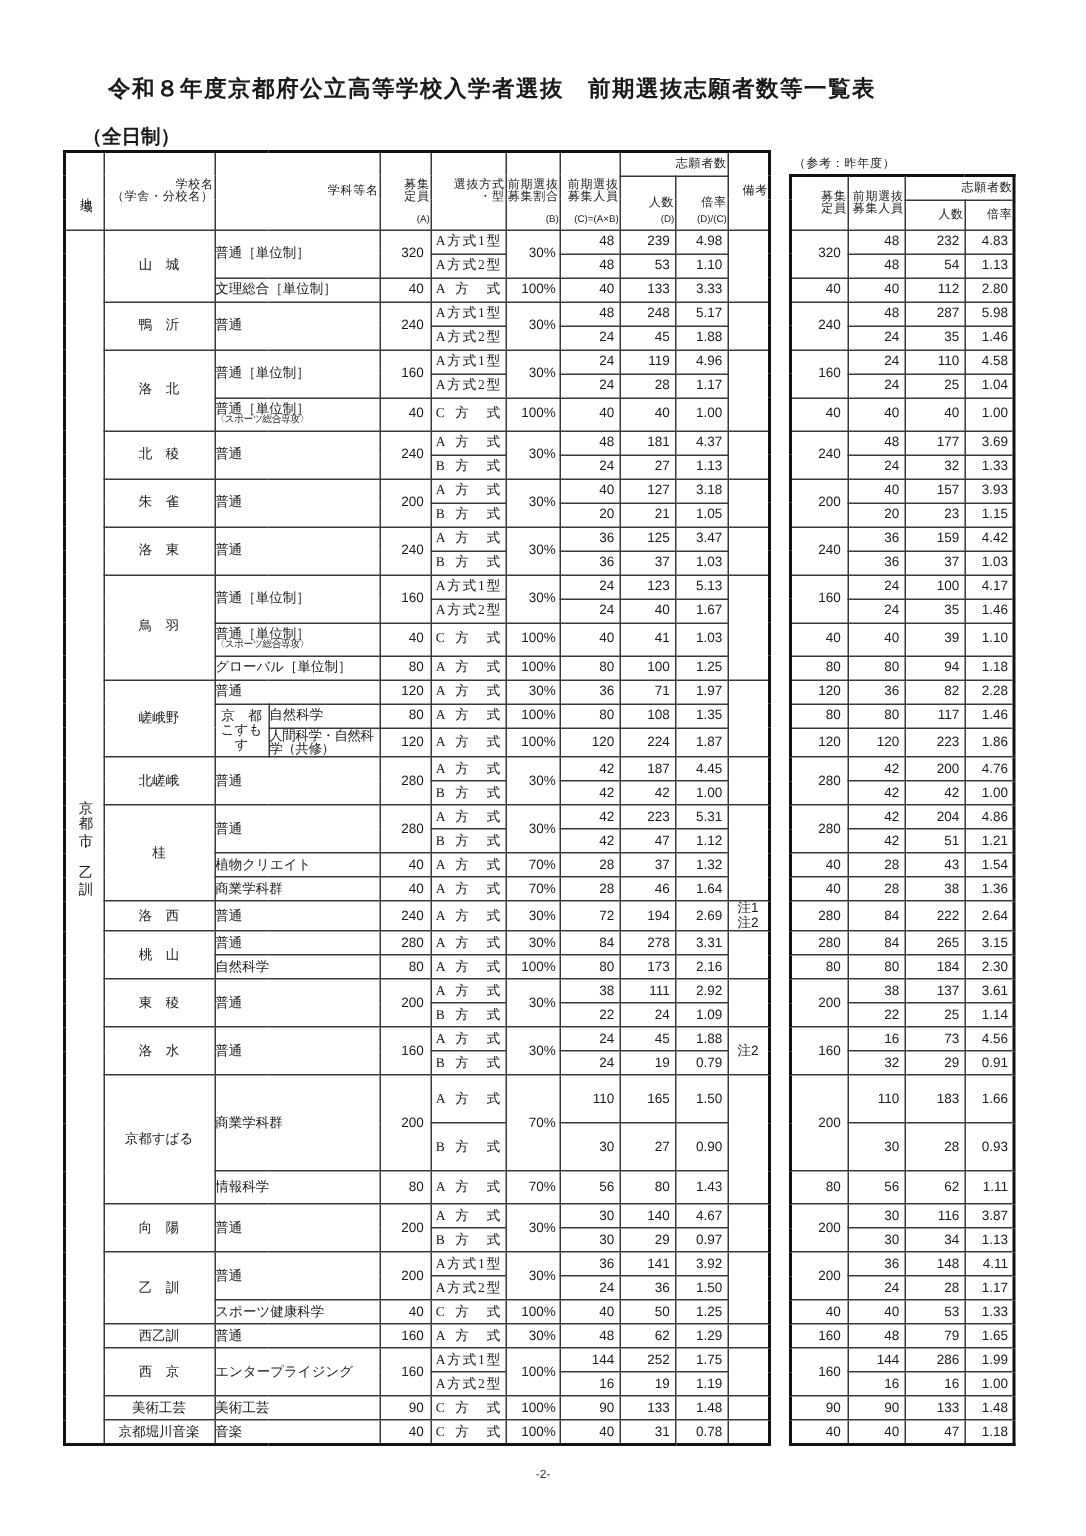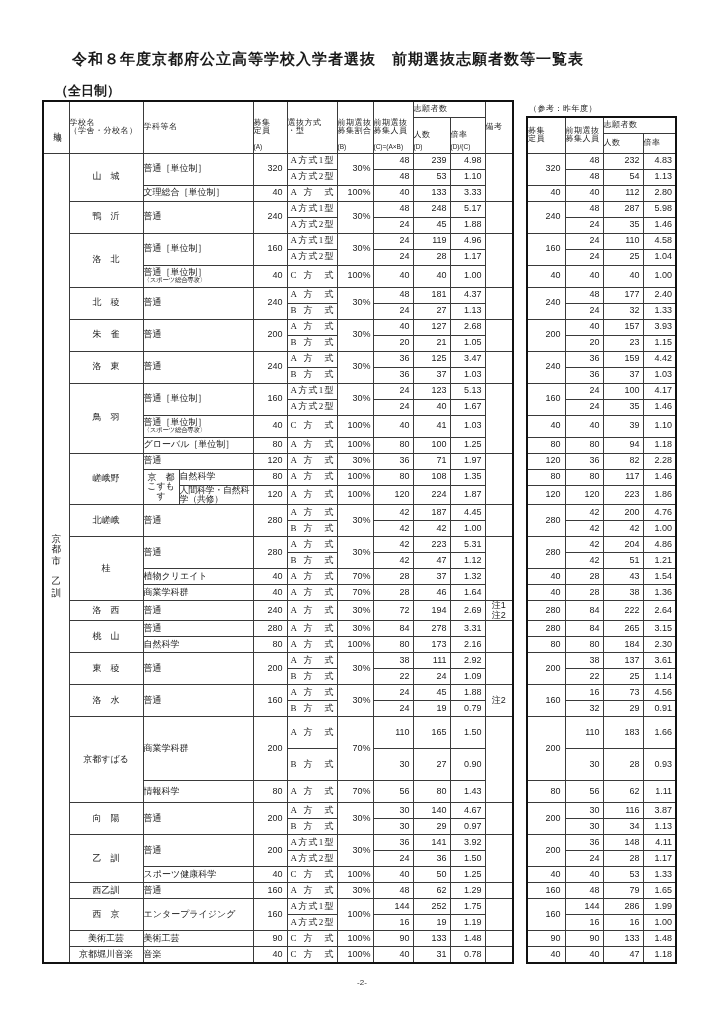--- a/index.html
+++ b/index.html
@@ -20,21 +20,21 @@
   .bT{border-top:2px solid #111 !important;}
   .bL{border-left:2px solid #111 !important;}
   .bR{border-right:2px solid #111 !important;}
   .bT2{border-top:2px solid #111 !important;}
   .bL2{border-left:2px solid #111 !important;}
   .bR2{border-right:2px solid #111 !important;}
   #grid tbody tr:last-child td:not(.spacer){border-bottom:2px solid #111;}
   .region-cell{border-bottom:2px solid #111 !important;}
 
   
-  #grid th{position:relative;text-align:left;}
+  #grid th{position:relative;text-align:right;}
   .hlbl{white-space:pre-line;font-size:8px;letter-spacing:0.5px;}
   .hfml{position:absolute;bottom:2px;left:0;right:0;font-size:6.5px;letter-spacing:0;}
   .vh div{writing-mode:vertical-rl;text-orientation:upright;margin:0 auto;font-size:8px;letter-spacing:2px;}
 
   
   .region-cell div{writing-mode:vertical-rl;text-orientation:upright;margin:0 auto;
                    font-size:9.5px;letter-spacing:11px;}
   .school-cell{text-align:center;font-size:9px;}
   .dept-cell{text-align:left;font-size:8.5px;}
   .dept-cell .sub{font-size:6.5px;letter-spacing:-0.3px;}
@@ -262,41 +262,41 @@
           <td class="method-cell">A 方 式</td>
           <td class="ratio-cell" rowspan="2">30%</td>
           <td class="num-cell">48</td>
           <td class="num-cell">181</td>
           <td class="num-cell">4.37</td>
           <td class="remark-cell bR" rowspan="2"></td>
           <td class="spacer"></td>
           <td class="cap-cell bL2" rowspan="2">240</td>
           <td class="num-cell">48</td>
           <td class="num-cell">177</td>
-          <td class="num-cell bR2">2.40</td>
+          <td class="num-cell bR2">3.69</td>
         </tr>
         <tr style="height: 16px;">
           <td class="method-cell">B 方 式</td>
           <td class="num-cell">24</td>
           <td class="num-cell">27</td>
           <td class="num-cell">1.13</td>
           <td class="spacer"></td>
           <td class="num-cell">24</td>
           <td class="num-cell">32</td>
           <td class="num-cell bR2">1.33</td>
         </tr>
         <tr style="height: 16px;">
           <td class="school-cell" rowspan="2">朱　雀</td>
           <td class="dept-cell" rowspan="2" colspan="2">普通</td>
           <td class="cap-cell" rowspan="2">200</td>
           <td class="method-cell">A 方 式</td>
           <td class="ratio-cell" rowspan="2">30%</td>
           <td class="num-cell">40</td>
           <td class="num-cell">127</td>
-          <td class="num-cell">2.68</td>
+          <td class="num-cell">3.18</td>
           <td class="remark-cell bR" rowspan="2"></td>
           <td class="spacer"></td>
           <td class="cap-cell bL2" rowspan="2">200</td>
           <td class="num-cell">40</td>
           <td class="num-cell">157</td>
           <td class="num-cell bR2">3.93</td>
         </tr>
         <tr style="height: 16px;">
           <td class="method-cell">B 方 式</td>
           <td class="num-cell">20</td>

